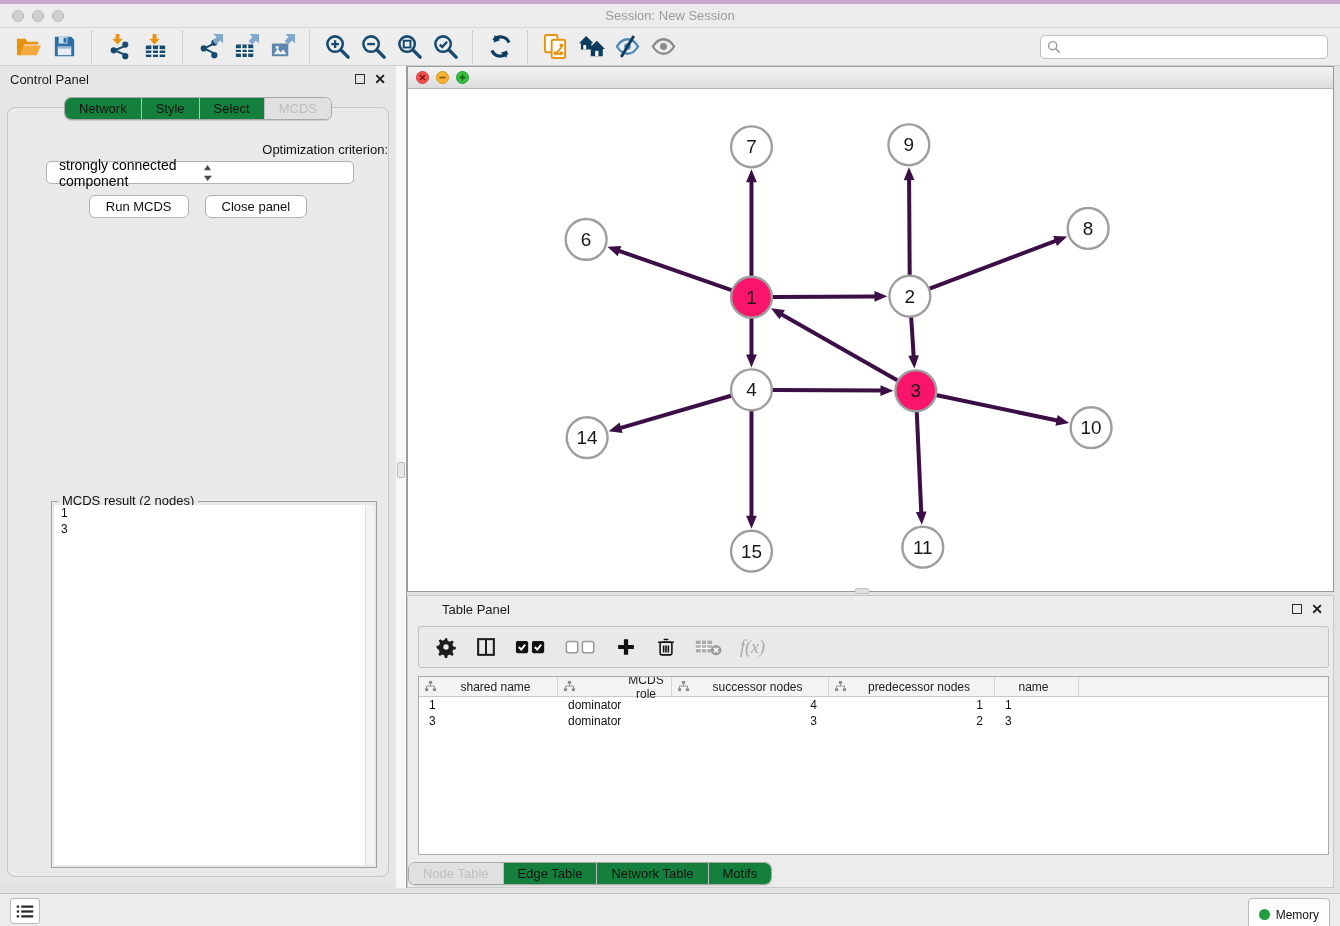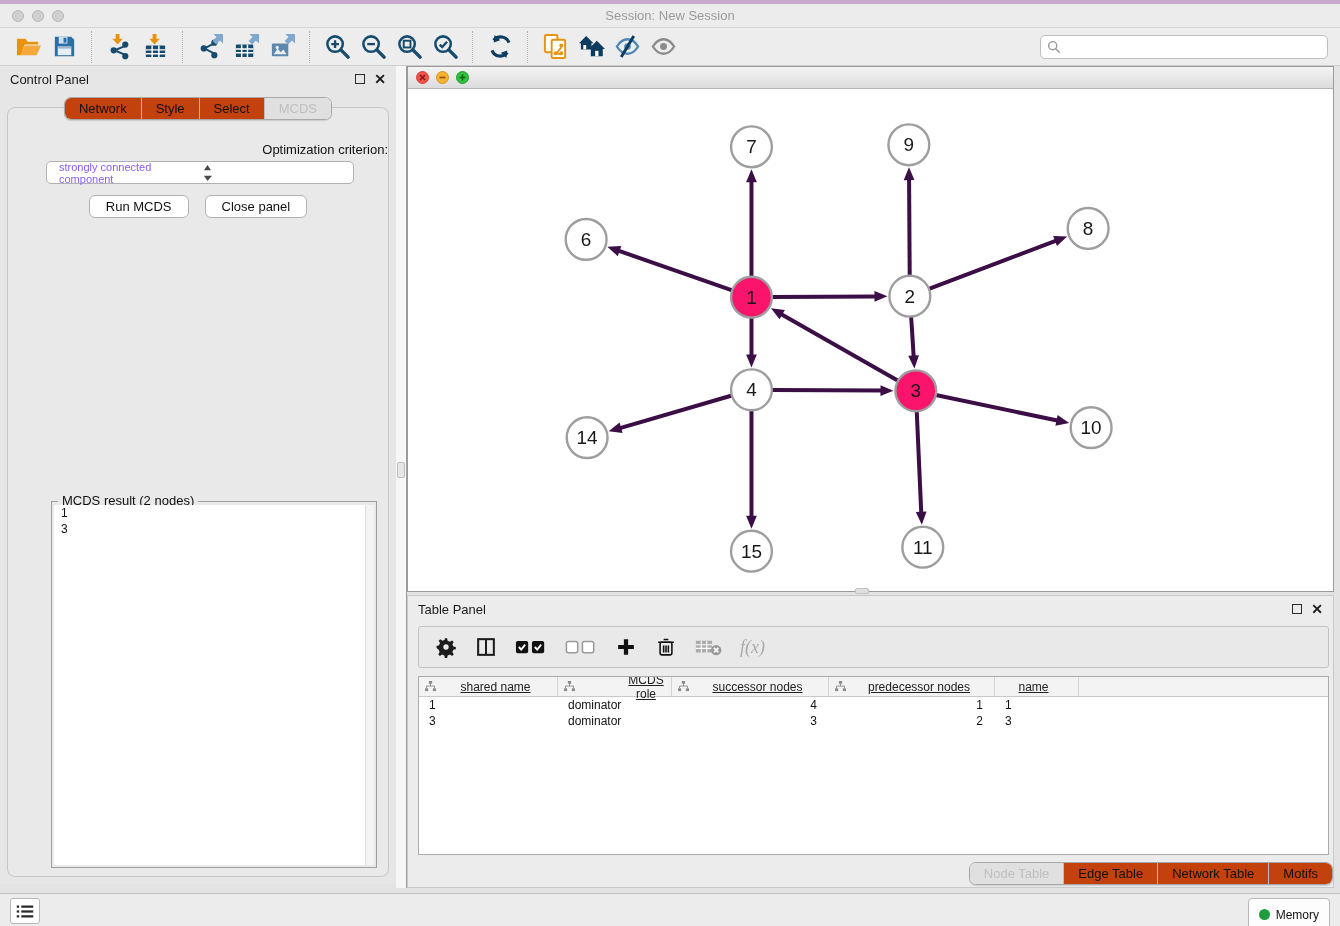--- a/index.html
+++ b/index.html
@@ -32,27 +32,27 @@
   .panel-head { height:26px; display:flex; align-items:center; padding:0 10px; }
   .panel-title { font-size:13px; color:#1a1a1a; }
   .panel-head-icons { margin-left:auto; display:flex; align-items:center; gap:9px; }
   .float-ico { width:10px; height:10px; border:1.6px solid #2b2b2b; }
   .close-ico { font-size:14px; font-weight:bold; color:#1a1a1a; line-height:10px; }
   .cp-content { position:absolute; top:41px; left:7px; right:7px; bottom:7px; background:#e9e9e9;
                 border:1px solid #c6c6c6; border-radius:8px; }
   .seg-tabs { position:absolute; top:31px; left:0; right:0; display:flex; justify-content:center; z-index:3; }
   .seg-wrap { display:flex; border:1px solid #a8a8a8; border-radius:7px; overflow:hidden; background:#fff;
               box-shadow:0 1px 1px rgba(0,0,0,0.12); }
-  .seg-tab { padding:3px 14px; font-size:13px; color:#111; background:#c2410c; border-right:1px solid #bdbdbd; }
+  .seg-tab { padding:3px 14px; font-size:13px; color:#111; background:#15803d; border-right:1px solid #bdbdbd; }
   .seg-tab:last-child { border-right:none; }
   .seg-tab.sel { background:#e0e0e0; color:#bfbfbf; }
   .opt-label { position:absolute; top:34px; left:0; right:0; text-align:right; font-size:13px; color:#111; }
   .criterion { position:absolute; top:53px; left:38px; width:308px; height:23px; background:#fff;
                border:1px solid #b2b2b2; border-radius:5px; display:flex; align-items:center; padding:0 6px 0 12px; }
-  .criterion span { flex:1; font-size:11px; color:#8b5cf6; }
+  .criterion span { flex:1; font-size:14px; color:#000000; }
   .btn-row { position:absolute; top:87px; left:0; right:0; display:flex; justify-content:center; gap:16px; }
   .pbtn { font-family:"Liberation Sans",sans-serif; font-size:13px; color:#111; background:#fff;
           border:1px solid #b2b2b2; border-radius:6px; padding:3px 16px; }
   .result-box { position:absolute; left:7px; right:11px; top:393px; bottom:8px; border:1px solid #9f9f9f;margin-left:36px; }
   .result-legend { position:absolute; top:-9px; left:6px; background:#e9e9e9; padding:0 4px; font-size:13px; color:#111; }
   .result-area { position:absolute; top:3px; left:2px; right:2px; bottom:2px; background:#fff; overflow:hidden; }
   .result-scroll { position:absolute; top:0; right:0; bottom:0; width:9px; background:#f4f4f4; border-left:1px solid #ddd; }
   .result-line { font-size:12px; padding:1px 0 1px 7px; color:#111; }
 
   
@@ -73,37 +73,37 @@
   .mlight svg { width:9px; height:9px; }
   .ml-red { background:#f5504b; border:1px solid #d63e38; }
   .ml-yellow { background:#f7b231; border:1px solid #d6941e; }
   .ml-green { background:#35c13f; border:1px solid #1f9e2c; }
   .net-title { position:absolute; left:0; right:0; text-align:center; font-size:13px; color:#111;margin-top:44px; }
   .net-canvas { position:absolute; top:22px; left:0; right:0; bottom:0; background:#fff; }
   .net-canvas svg { width:100%; height:100%; display:block; }
 
   
   .table-panel { position:absolute; top:595px; left:407px; width:927px; height:293px; background:#ececec;
-                 border:1px solid #c9c9c9; }
+                 border:1px solid #c9c9c9;padding-left:24px; }
   .tp-toolbar { position:absolute; top:30px; left:10px; right:4px; height:42px; background:#e9e9e9;
                 border:1px solid #c2c2c2; border-radius:3px; display:flex; align-items:center; padding-left:16px; gap:18px; }
   .tp-toolbar .ticon { display:flex; align-items:center; justify-content:center; }
   .tp-toolbar .ticon svg { height:22px; }
   .fx-label { font-family:"Liberation Serif", serif; font-style:italic; font-size:18px; color:#a9a9a9;text-align:right; }
   .tbl-box { position:absolute; top:80px; left:10px; right:4px; height:179px; background:#fff; border:1px solid #ababab; overflow:hidden; }
   .tbl-header { display:flex; height:20px; background:#f3f3f3; border-bottom:1px solid #c9c9c9; }
   .th-cell { display:flex; align-items:center; border-right:1px solid #d4d4d4; font-size:12px; color:#222; }
   .th-cell .hier { margin:0 4px 0 6px; display:flex; }
-  .th-cell .lbl { flex:1; text-align:center; padding-right:6px;text-decoration:underline; }
+  .th-cell .lbl { flex:1; text-align:center; padding-right:6px; }
   .th-fill { flex:1; }
   .tbl-row { display:flex; height:16px; align-items:center; }
   .td-cell { font-size:12px; color:#111; overflow:hidden; white-space:nowrap; }
   .td-left { text-align:left; padding-left:10px; }
   .td-right { text-align:right; padding-right:12px; }
-  .tbl-tabs { position:absolute; bottom:2px; left:0; right:0; display:flex; justify-content:flex-end; }
+  .tbl-tabs { position:absolute; bottom:2px; left:0; right:0; display:flex; justify-content:flex-start; }
 
   
   .statusbar { position:absolute; top:893px; left:0; right:0; height:33px; background:#ececec; border-top:1px solid #c2c2c2; }
   .list-btn { position:absolute; left:10px; top:4px; width:30px; height:26px; background:#fff;
               border:1px solid #b9b9b9; border-radius:3px; display:flex; align-items:center; justify-content:center; }
   .list-btn svg { width:18px; height:15px; }
   .memory-btn { position:absolute; right:10px; top:4px; height:33px; background:#fdfdfd; border:1px solid #b9b9b9;
                 border-radius:4px; display:flex; align-items:center; gap:6px; padding:0 10px; font-size:12px; color:#111; }
   .mem-dot { width:11px; height:11px; border-radius:50%; background:#1f9d3f; }
 </style>

